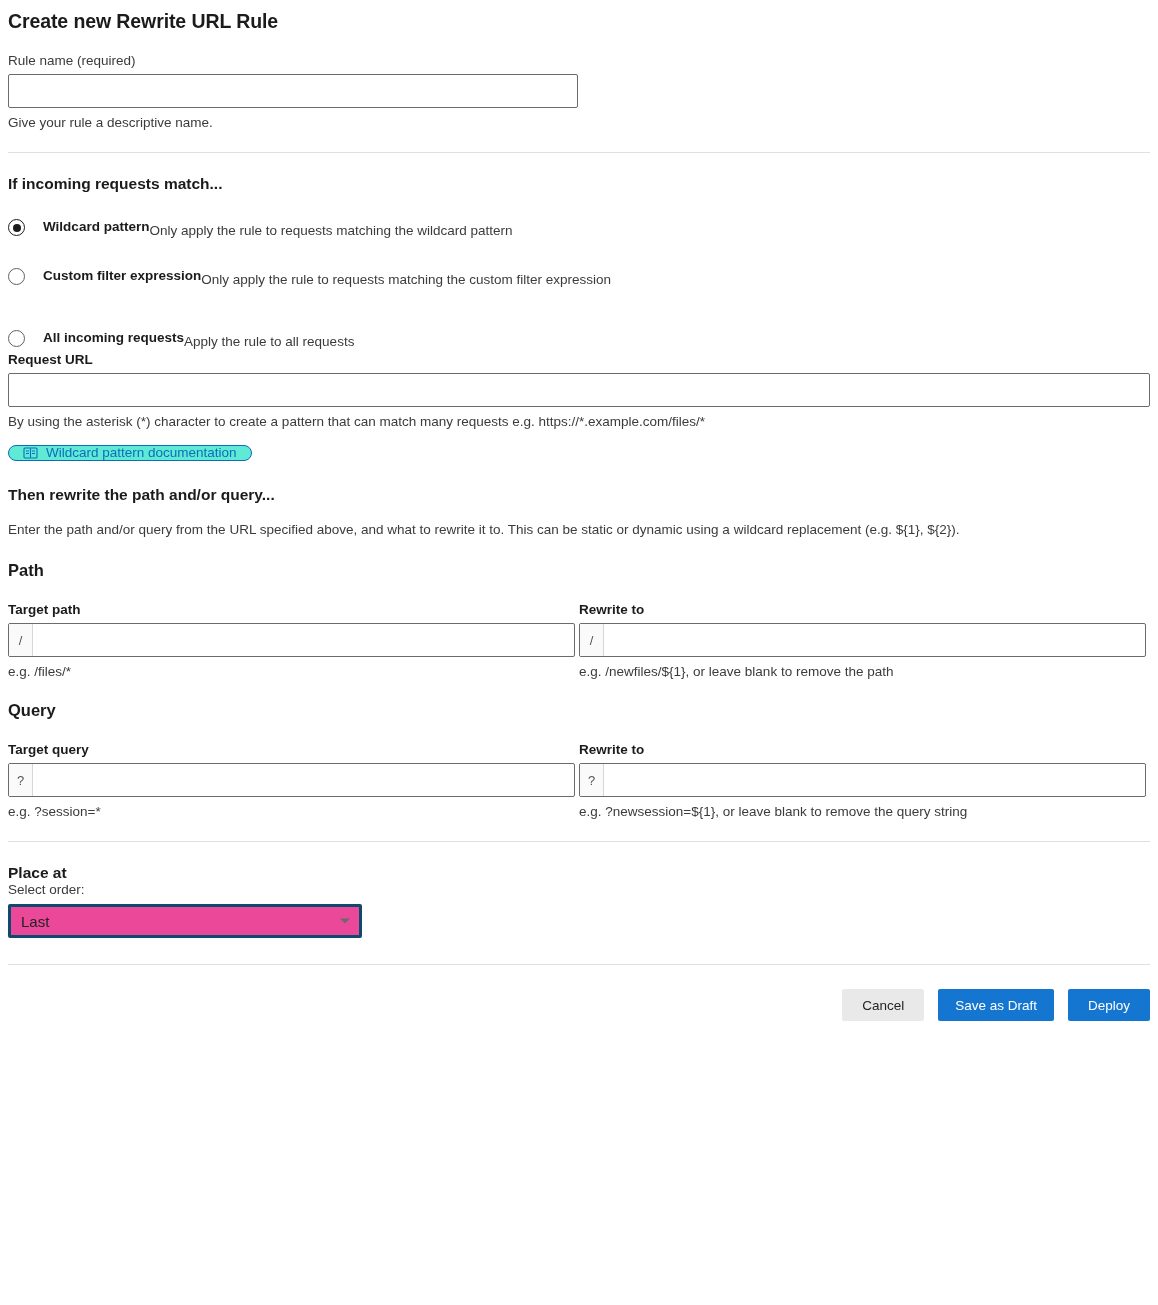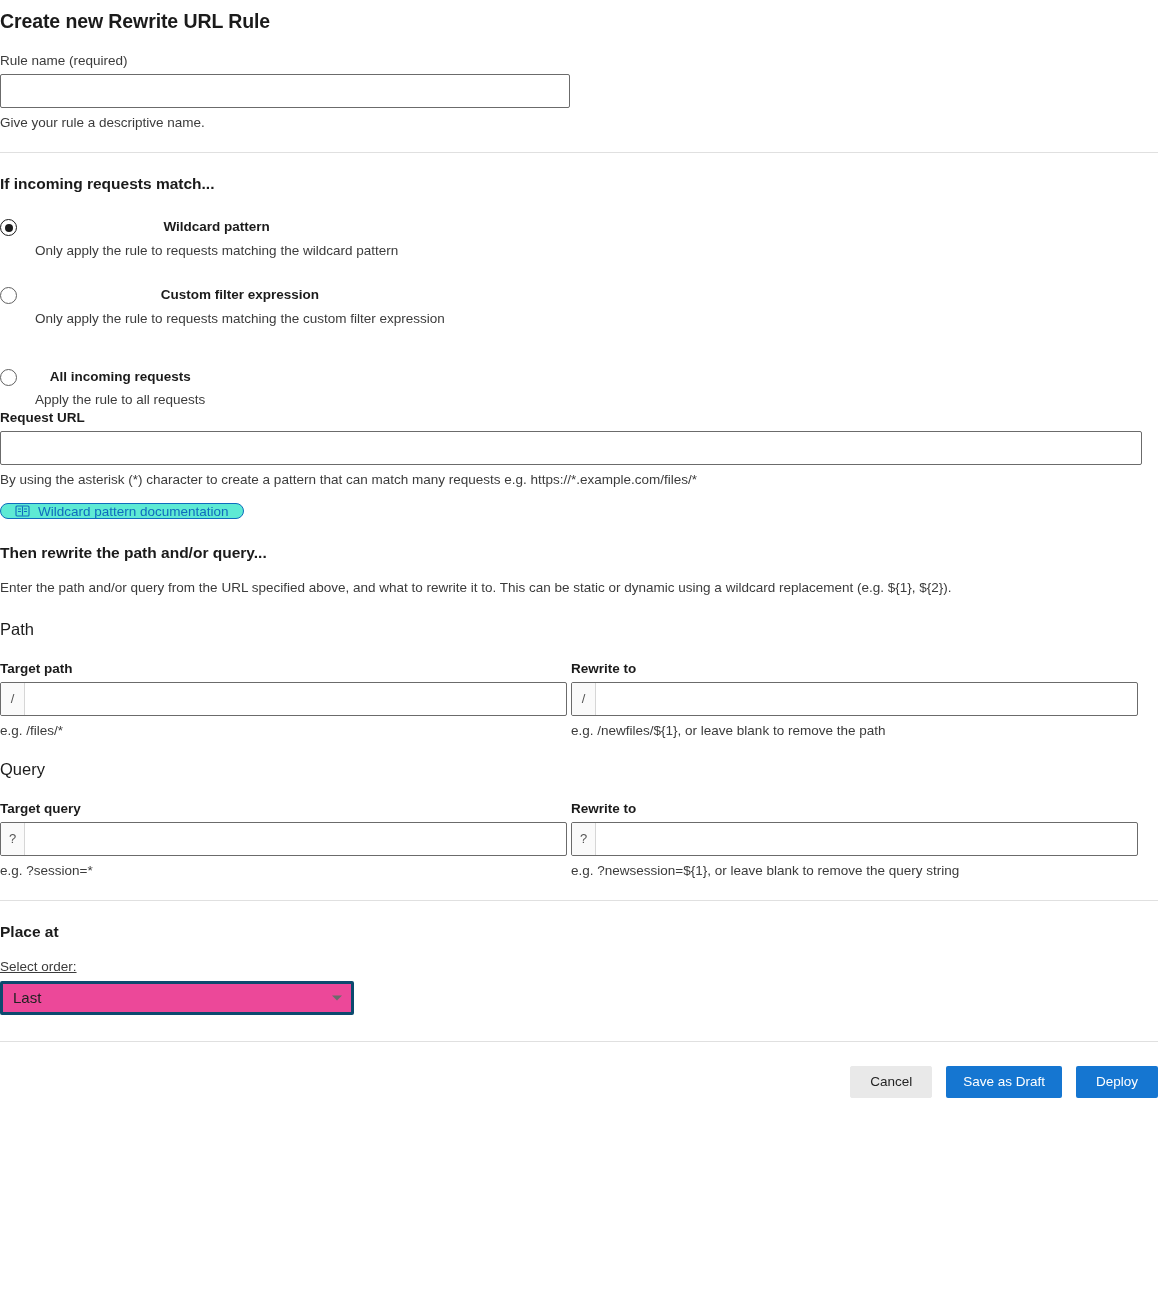--- a/index.html
+++ b/index.html
@@ -9,21 +9,21 @@
     background: #ffffff;
     font-family: "Liberation Sans", sans-serif;
     color: #313131;
   }
   body {
     width: 1158px;
     min-height: 1305px;
     position: relative;
   }
   .page {
-    padding: 0 0;
+    padding: 0 8px;
     width: 1158px;
   }
   h1.page-title {
     font-size: 19.5px;
     font-weight: bold;
     color: #1b1b1b;
     margin: 0;
     padding: 10px 0 0 0;
     letter-spacing: -0.1px;
   }
@@ -83,21 +83,21 @@
   }
   .radio-row.checked .radio-mark { border-color: #1b1b1b; border-width: 1px; }
   .radio-row.checked .radio-mark::after {
     content: "";
     position: absolute;
     left: 3.5px; top: 3.5px;
     width: 8px; height: 8px;
     border-radius: 50%;
     background: #1b1b1b;
   }
-  .radio-texts { display: flex; flex-direction: column; align-items: center; }
+  .radio-texts { display: flex; flex-direction: row; }
   .radio-title {
     font-size: 13.5px;
     font-weight: bold;
     color: #1b1b1b;
     line-height: 1.45;
   }
   .radio-desc {
     font-size: 13.5px;
     color: #3b3b3b;
     margin-top: 5px;
@@ -127,21 +127,21 @@
   }
   .doc-link-btn svg { display: block; }
   .paragraph {
     font-size: 13.5px;
     color: #3b3b3b;
     margin-top: 16px;
     line-height: 1.45;
   }
   h3.sub-title {
     font-size: 16.5px;
-    font-weight: normal;
+    font-weight: bold;
     color: #1b1b1b;
     margin: 22px 0 0 0;
   }
   .two-col {
     display: flex;
     gap: 0;
     margin-top: 0;
     align-items: flex-end;
   }
   .col { width: 571px; }
@@ -184,23 +184,21 @@
     color: #222;
   }
   .hint {
     font-size: 13.5px;
     color: #3b3b3b;
     margin-top: 7px;
   }
   .select-label {
     font-size: 13.5px;
     color: #3b3b3b;
-    margin-top: 18px;
     margin-bottom: 7px;
-    text-decoration: underline;
   }
   .select-wrap {
     position: relative;
     width: 354px;
     height: 34px;
   }
   select.order-select {
     appearance: none;
     -webkit-appearance: none;
     width: 354px;

